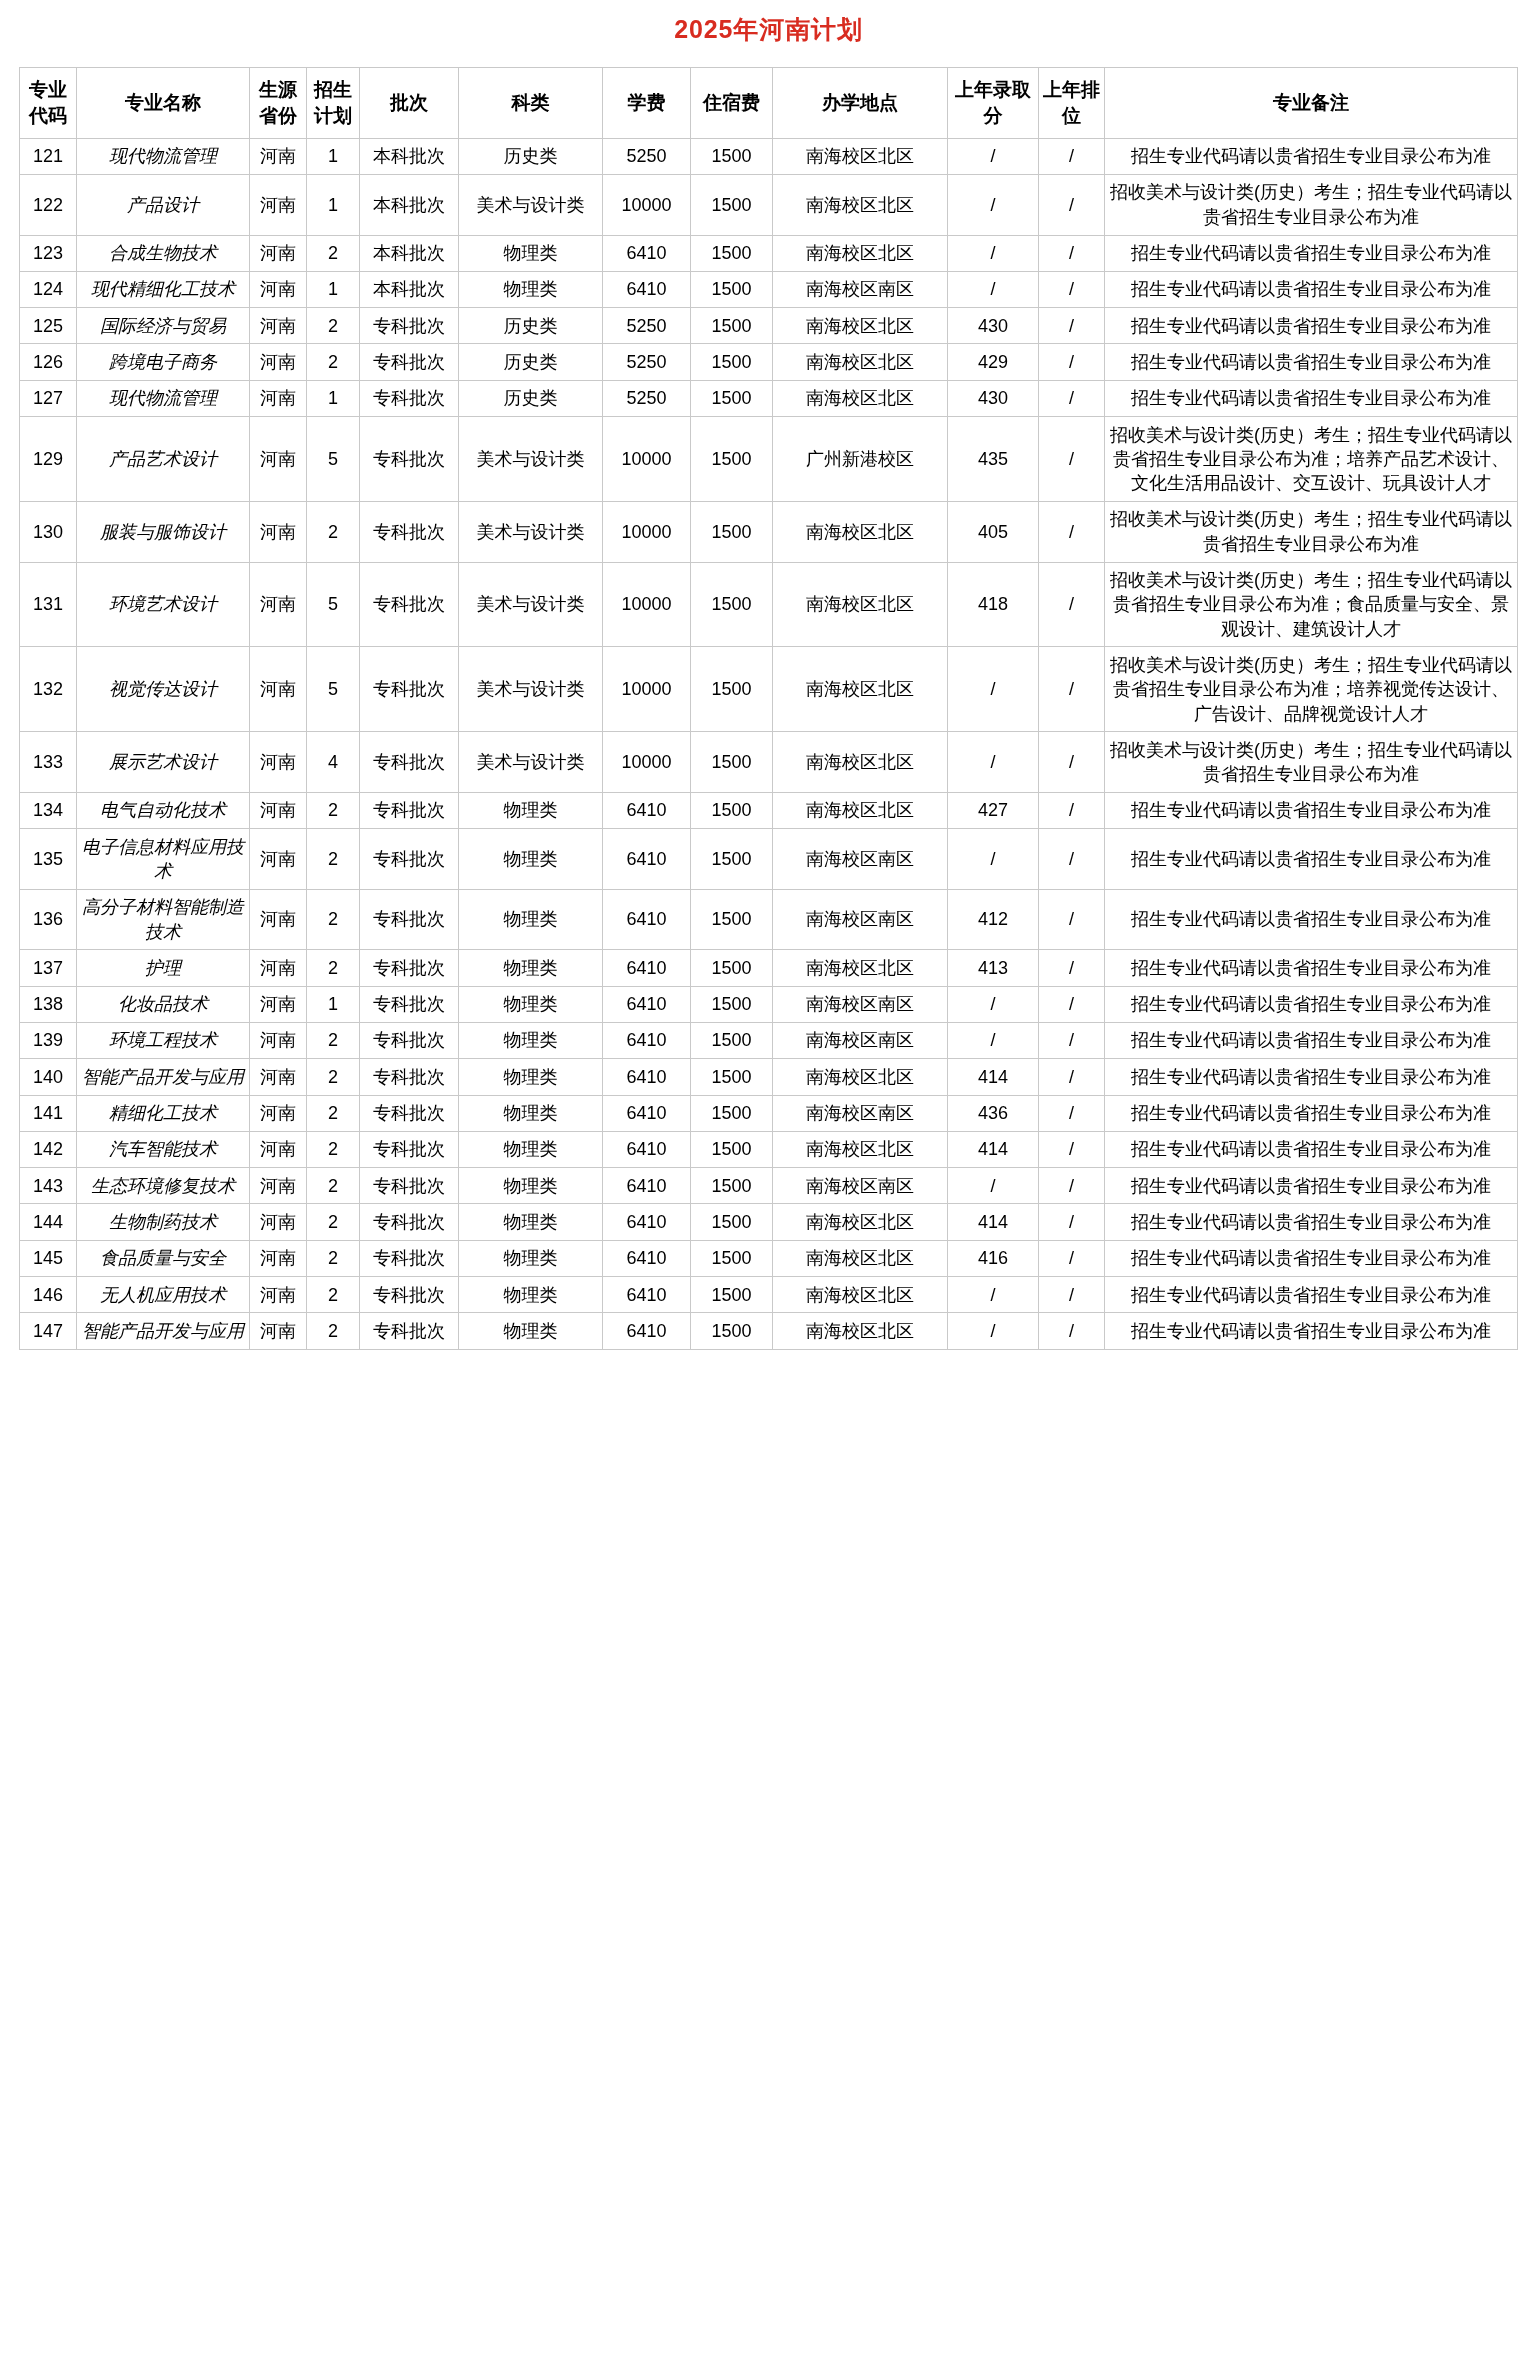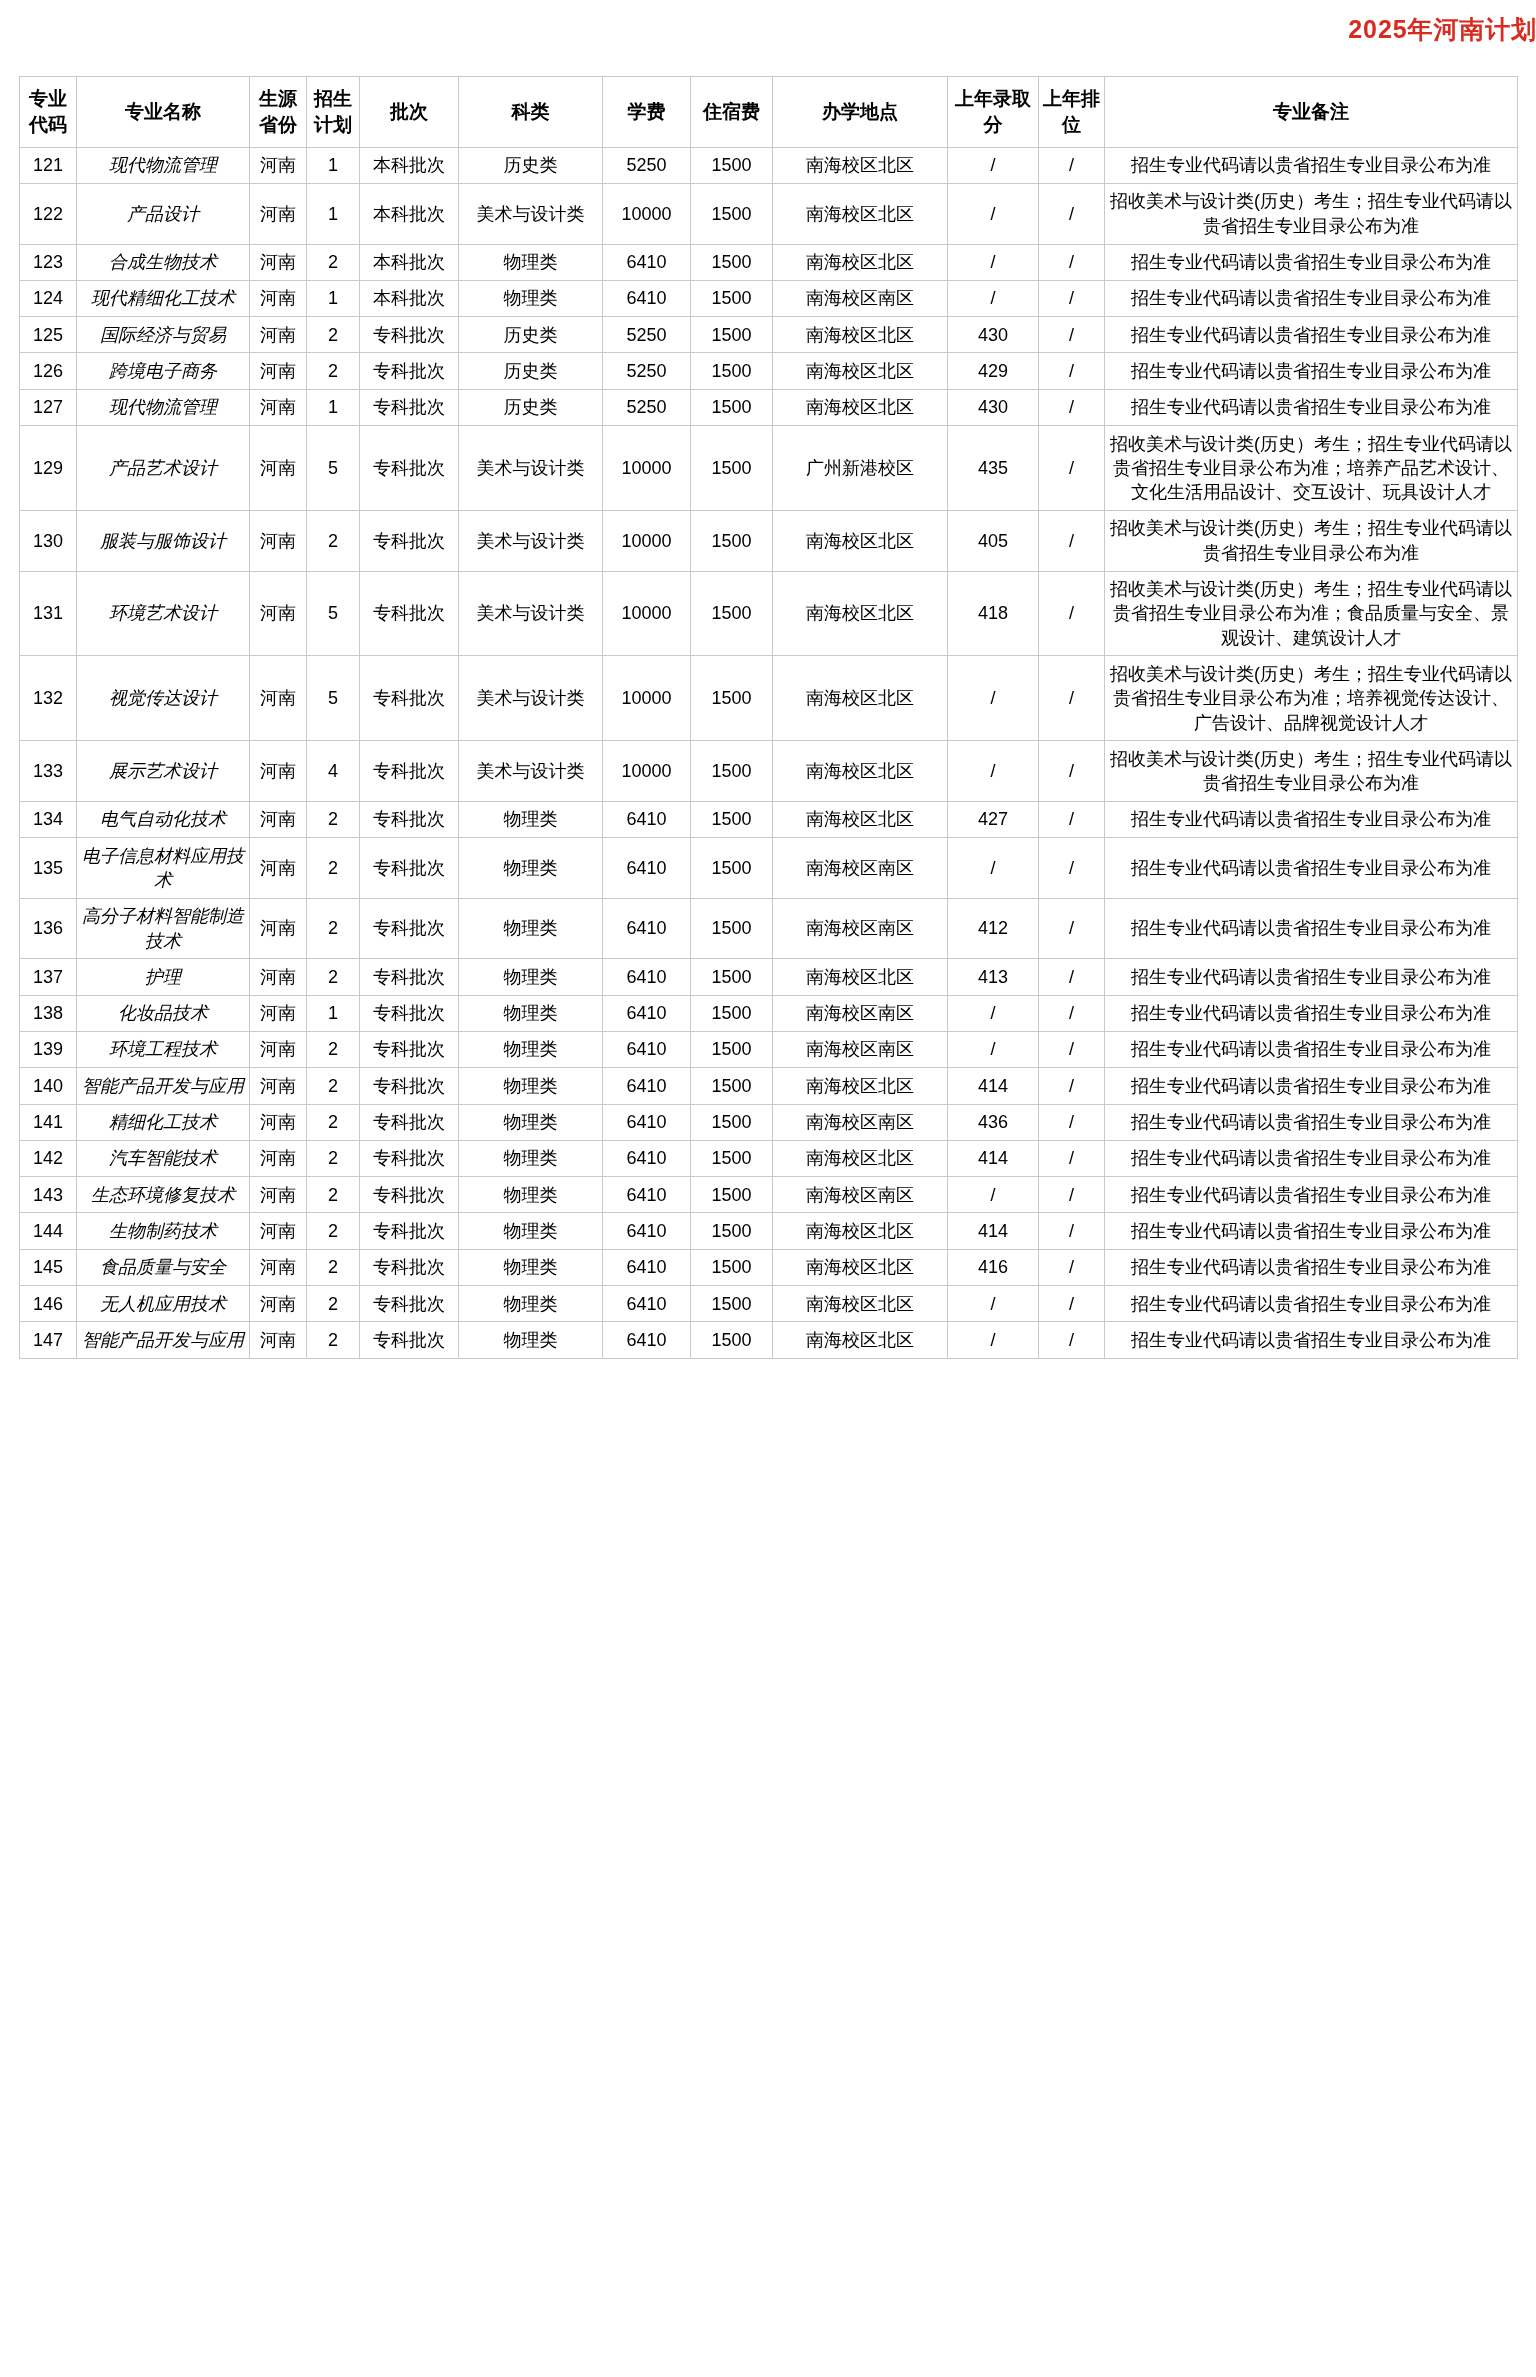--- a/index.html
+++ b/index.html
@@ -11,30 +11,30 @@
     width: 1537px;
     font-family: "Liberation Sans", "DejaVu Sans", sans-serif;
     color: #000000;
   }
   .page {
     width: 1537px;
     box-sizing: border-box;
     padding: 0;
   }
   .title {
-    text-align: right;
+    text-align: center;
     color: #d82c20;
     font-weight: bold;
     font-size: 25px;
     padding: 12.8px 0 14.6px 0;
     letter-spacing: 0.9px;
   }
   table.plan {
     width: 1497px;
-    margin: 16px auto;
+    margin: 7px auto;
     border-collapse: collapse;
     table-layout: fixed;
   }
   table.plan th, table.plan td {
     border: 0.9px solid #c9c9c9;
     font-size: 18px;
     text-align: center;
     vertical-align: middle;
     padding: 5.5px 3.7px;
     line-height: 1.35;

